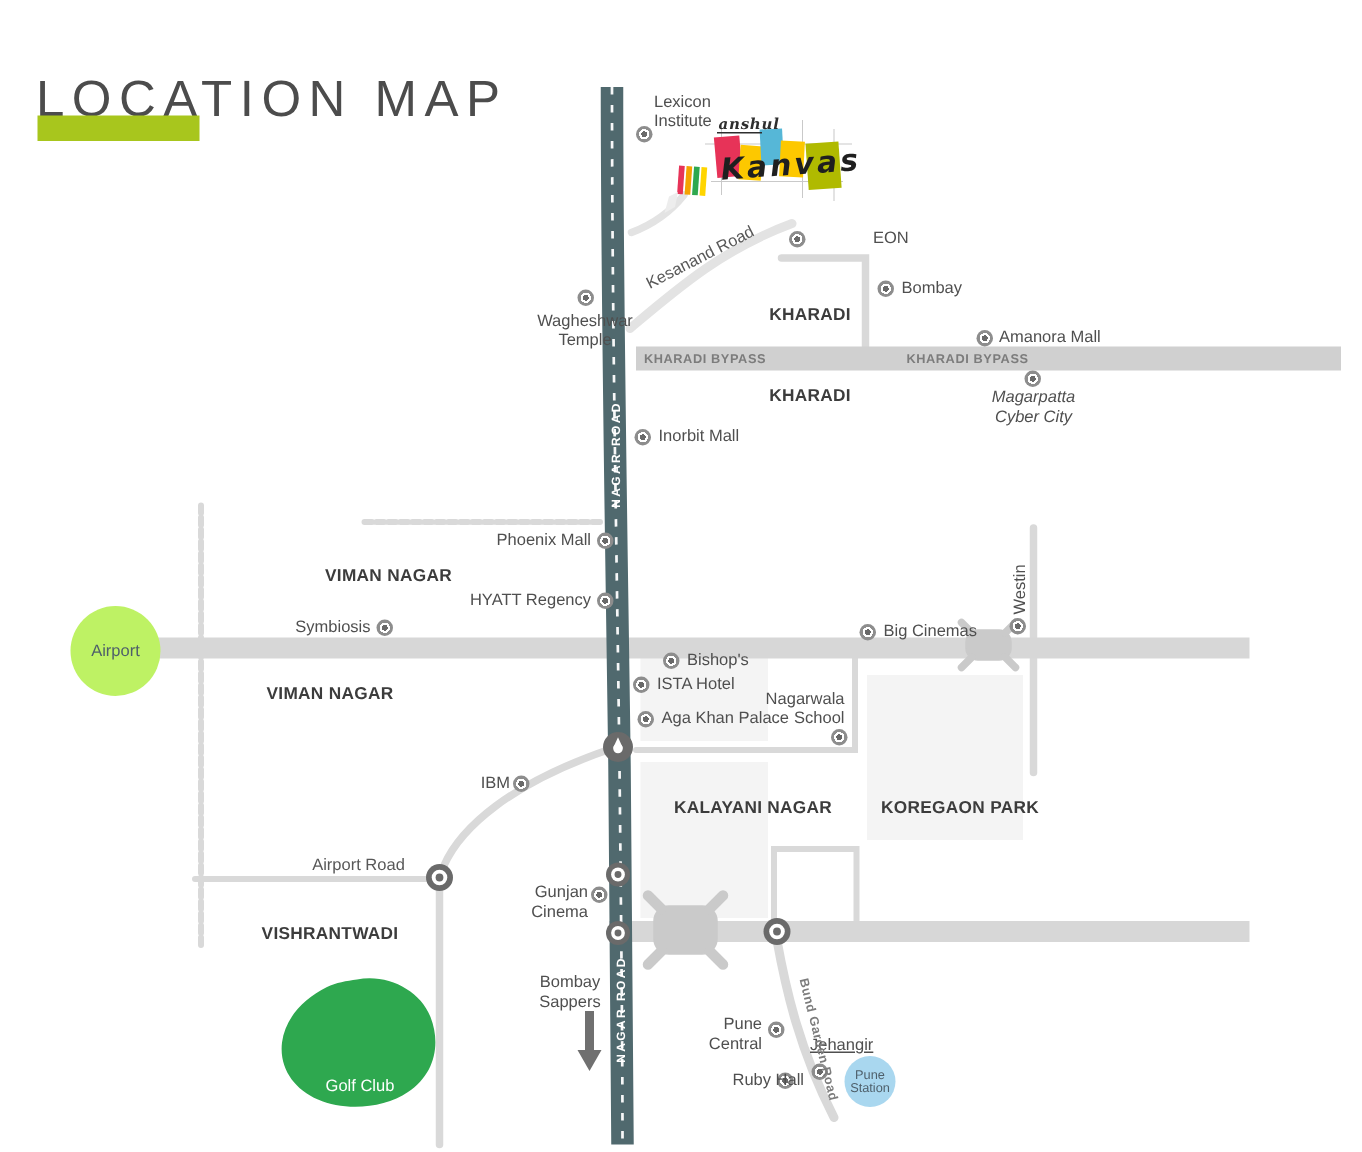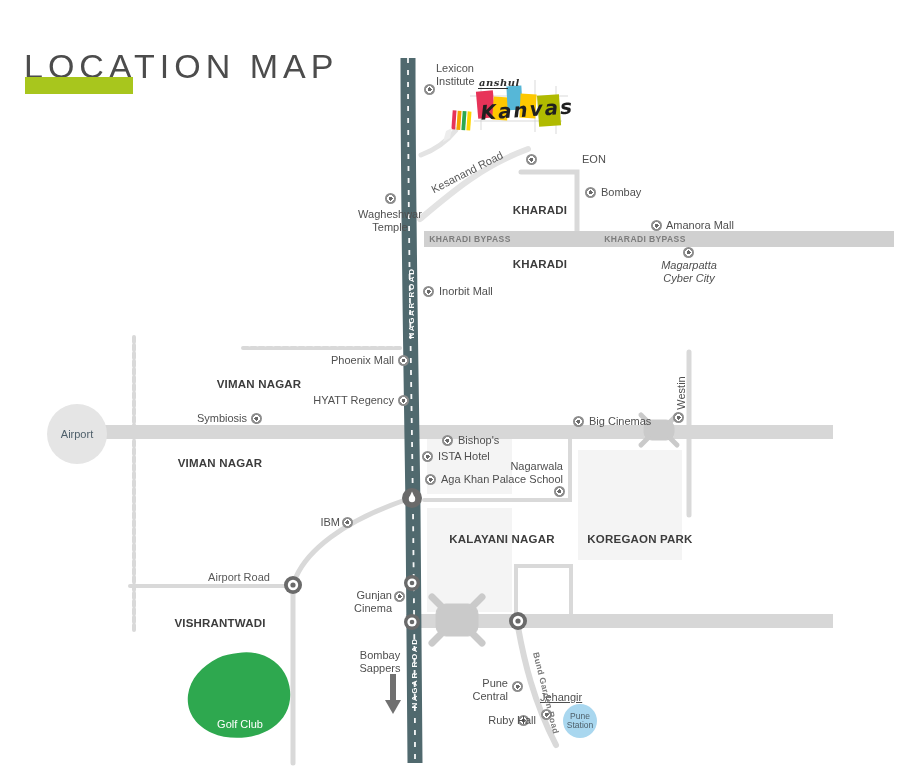--- a/index.html
+++ b/index.html
@@ -250,21 +250,21 @@
       <div class="area-label" style="left: 502px; top: 533px;">KALAYANI NAGAR</div>
       <div class="area-label" style="left: 640px; top: 533px;">KOREGAON PARK</div>
       <div class="area-label" style="left: 220px; top: 617px;">VISHRANTWADI</div>
       <div class="road-label minor" style="left: 467px; top: 172px; transform: translate(-50%, -50%) rotate(-27deg);">Kesanand Road</div>
       <div class="road-label bypass" style="left: 470px; top: 239px; transform: translate(-50%, -50%) rotate(0deg);">KHARADI BYPASS</div>
       <div class="road-label bypass" style="left: 645px; top: 239px; transform: translate(-50%, -50%) rotate(0deg);">KHARADI BYPASS</div>
       <div class="road-label onroad" style="left: 411px; top: 303px; transform: translate(-50%, -50%) rotate(-90deg);">NAGAR ROAD</div>
       <div class="road-label onroad" style="left: 414px; top: 673px; transform: translate(-50%, -50%) rotate(-90deg);">NAGAR ROAD</div>
       <div class="road-label minor" style="left: 223px; top: 577px; transform: translate(-50%, -50%) rotate(0deg); margin-left: 16px;">Airport Road</div>
       <div class="road-label bypass" style="left: 546px; top: 693px; transform: translate(-50%, -50%) rotate(76deg);">Bund Garden Road</div>
-      <div class="zone-circle" style="left: 47px; top: 404px; width: 60px; height: 60px; background: #e5e5e5;">
+      <div class="zone-circle" style="left: 47px; top: 404px; width: 60px; height: 60px; background: #bef264;">
         <div>Airport</div>
       </div>
       <div class="zone-circle zone-small" style="left: 563px; top: 704px; width: 34px; height: 34px; background: rgb(169, 215, 239);">
         <div>Pune</div>
         <div>Station</div>
       </div>
       <div class="golf-label" style="left: 240px; top: 696px;">Golf Club</div>
     </div>
 </div>
 

